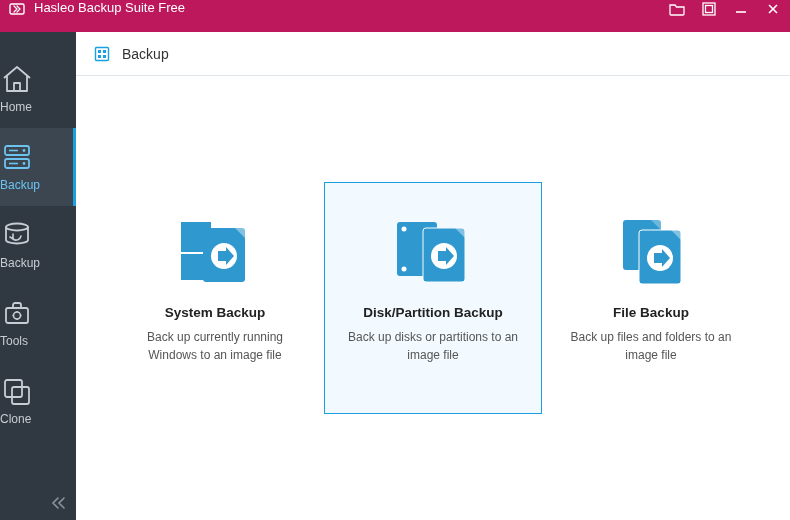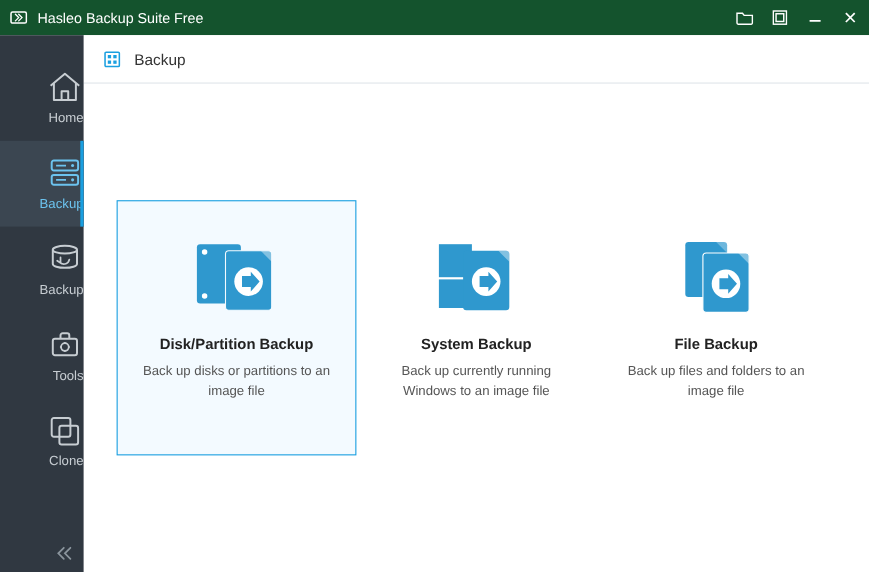--- a/index.html
+++ b/index.html
@@ -1,27 +1,27 @@
 <!DOCTYPE html>
 <html><head>
 <meta charset="utf-8">
 <style>
   * { margin: 0; padding: 0; box-sizing: border-box; }
   body { font-family: "Segoe UI", Arial, sans-serif; width: 790px; height: 520px; overflow: hidden; background: #fff; }
   
-  .titlebar { height: 32px; background: #14532d; display: flex; align-items: center; padding: 0 8px; color: #fff; }
+  .titlebar { height: 32px; background: #be185d; display: flex; align-items: flex-start; padding: 0 8px; color: #fff; }
   .titlebar .app-icon { width: 18px; height: 18px; display:flex; align-items:center; justify-content:center; margin-right: 8px; }
   .titlebar .title { font-size: 13px; flex: 1; }
   .titlebar .controls { display: flex; gap: 14px; align-items:center; }
   .titlebar .ctrl { width: 18px; height: 18px; display:flex; align-items:center; justify-content:center; cursor:pointer; }
 
   .body { display:flex; height: calc(520px - 32px); }
   
   .sidebar { width: 76px; background: #303841; position:relative; display:flex; flex-direction:column; align-items:center; padding-top:18px; }
-  .sidebar .item { width:100%; height:78px; display:flex; flex-direction:column; align-items:flex-end; justify-content:center; gap:6px; color:#c7cdd2; cursor:pointer; position:relative; }
+  .sidebar .item { width:100%; height:78px; display:flex; flex-direction:column; align-items:flex-start; justify-content:center; gap:6px; color:#c7cdd2; cursor:pointer; position:relative; }
   .sidebar .item .label { font-size:12px; }
   .sidebar .item.active { background:#3b4651; color:#6cc3ef; }
   .sidebar .item.active::after { content:""; position:absolute; right:0; top:0; bottom:0; width:3px; background:#1a9fe0; }
   .sidebar .collapse { position:absolute; bottom:10px; right:10px; color:#8a949c; cursor:pointer; }
 
   .main { flex:1; background:#fff; display:flex; flex-direction:column; }
   .crumb { height:44px; display:flex; align-items:center; gap:12px; padding:0 18px; border-bottom:1px solid #e0e5ea; color:#333; font-size:14px; }
   .crumb .cicon { color:#1a9fe0; display:flex; }
 
   .content { flex:1; display:flex; align-items:center; justify-content:center; gap:0; padding:0 20px; }
@@ -138,49 +138,49 @@
             <rect x="4" y="4" width="3" height="3" fill="#1a9fe0"></rect>
             <rect x="9" y="4" width="3" height="3" fill="#1a9fe0"></rect>
             <rect x="4" y="9" width="3" height="3" fill="#1a9fe0"></rect>
             <rect x="9" y="9" width="3" height="3" fill="#1a9fe0"></rect>
           </svg>
       </span>
       <span>Backup</span>
     </div>
 
     <div class="content">
+      <div class="card">
+        <span class="cicon">
+          <svg width="84" height="74" viewBox="0 0 84 74">
+            <rect x="8" y="8" width="30" height="30" fill="#2f98ce"></rect>
+            <rect x="8" y="40" width="30" height="26" fill="#2f98ce"></rect>
+            <rect x="30" y="14" width="42" height="54" rx="3" fill="#2f98ce"></rect>
+            <path d="M72 14 v10 l-10 -10 z" fill="#fff" opacity="0.4"></path>
+            <circle cx="51" cy="42" r="13" fill="#fff"></circle>
+            <path d="M45 37 h8 v-4 l8 9 -8 9 v-4 h-8 z" fill="#2f98ce"></path>
+          </svg>
+        </span>
+        <div class="ctitle">System Backup</div>
+        <div class="cdesc">Back up currently running Windows to an image file</div>
+      </div>
+
       <div class="card selected">
         <span class="cicon">
           <svg width="84" height="74" viewBox="0 0 84 74">
             <rect x="6" y="8" width="40" height="54" rx="3" fill="#2f98ce"></rect>
             <circle cx="13" cy="15" r="2.5" fill="#fff"></circle>
             <circle cx="13" cy="55" r="2.5" fill="#fff"></circle>
             <rect x="32" y="14" width="42" height="54" rx="3" fill="#2f98ce" stroke="#f3faff" stroke-width="1"></rect>
             <path d="M74 14 v10 l-10 -10 z" fill="#fff" opacity="0.4"></path>
             <circle cx="53" cy="42" r="13" fill="#fff"></circle>
             <path d="M47 37 h8 v-4 l8 9 -8 9 v-4 h-8 z" fill="#2f98ce"></path>
           </svg>
         </span>
         <div class="ctitle">Disk/Partition Backup</div>
         <div class="cdesc">Back up disks or partitions to an image file</div>
-      </div>
-
-      <div class="card">
-        <span class="cicon">
-          <svg width="84" height="74" viewBox="0 0 84 74">
-            <rect x="8" y="8" width="30" height="30" fill="#2f98ce"></rect>
-            <rect x="8" y="40" width="30" height="26" fill="#2f98ce"></rect>
-            <rect x="30" y="14" width="42" height="54" rx="3" fill="#2f98ce"></rect>
-            <path d="M72 14 v10 l-10 -10 z" fill="#fff" opacity="0.4"></path>
-            <circle cx="51" cy="42" r="13" fill="#fff"></circle>
-            <path d="M45 37 h8 v-4 l8 9 -8 9 v-4 h-8 z" fill="#2f98ce"></path>
-          </svg>
-        </span>
-        <div class="ctitle">System Backup</div>
-        <div class="cdesc">Back up currently running Windows to an image file</div>
       </div>
 
       <div class="card">
         <span class="cicon">
           <svg width="84" height="74" viewBox="0 0 84 74">
             <rect x="14" y="6" width="38" height="50" rx="3" fill="#2f98ce"></rect>
             <path d="M52 6 v10 l-10 -10 z" fill="#fff" opacity="0.3"></path>
             <rect x="30" y="16" width="42" height="54" rx="3" fill="#2f98ce" stroke="#fff" stroke-width="1"></rect>
             <path d="M72 16 v10 l-10 -10 z" fill="#fff" opacity="0.4"></path>
             <circle cx="51" cy="44" r="13" fill="#fff"></circle>

